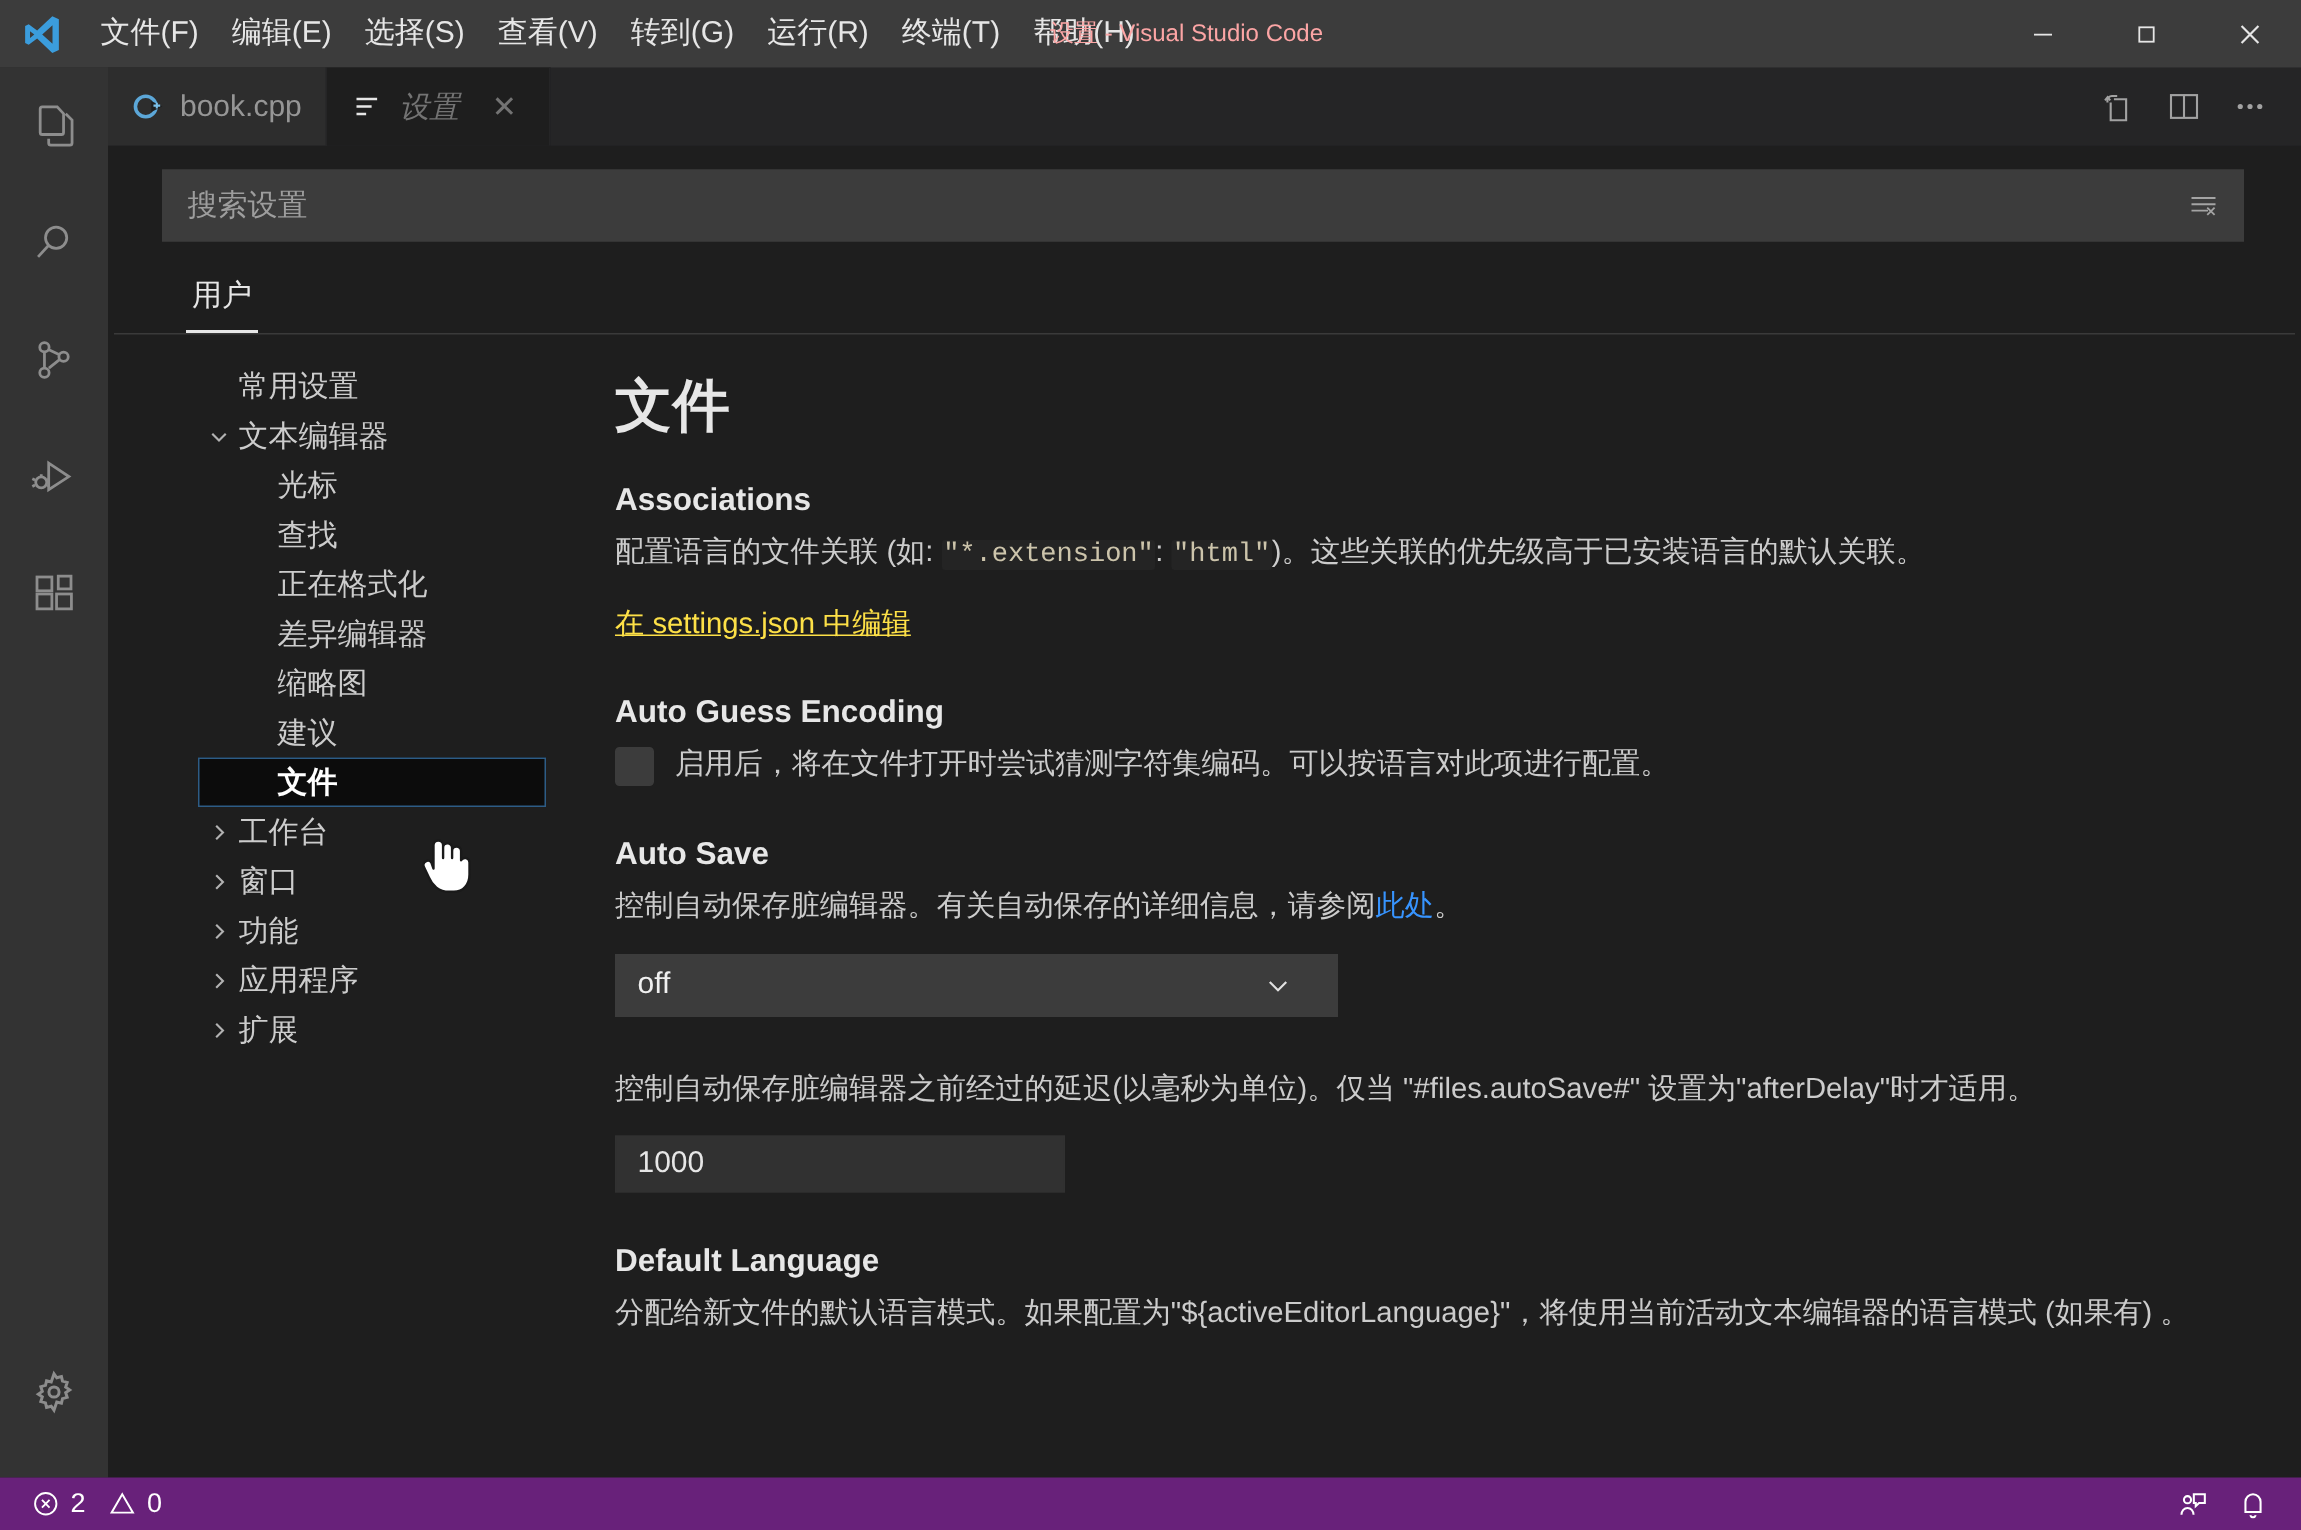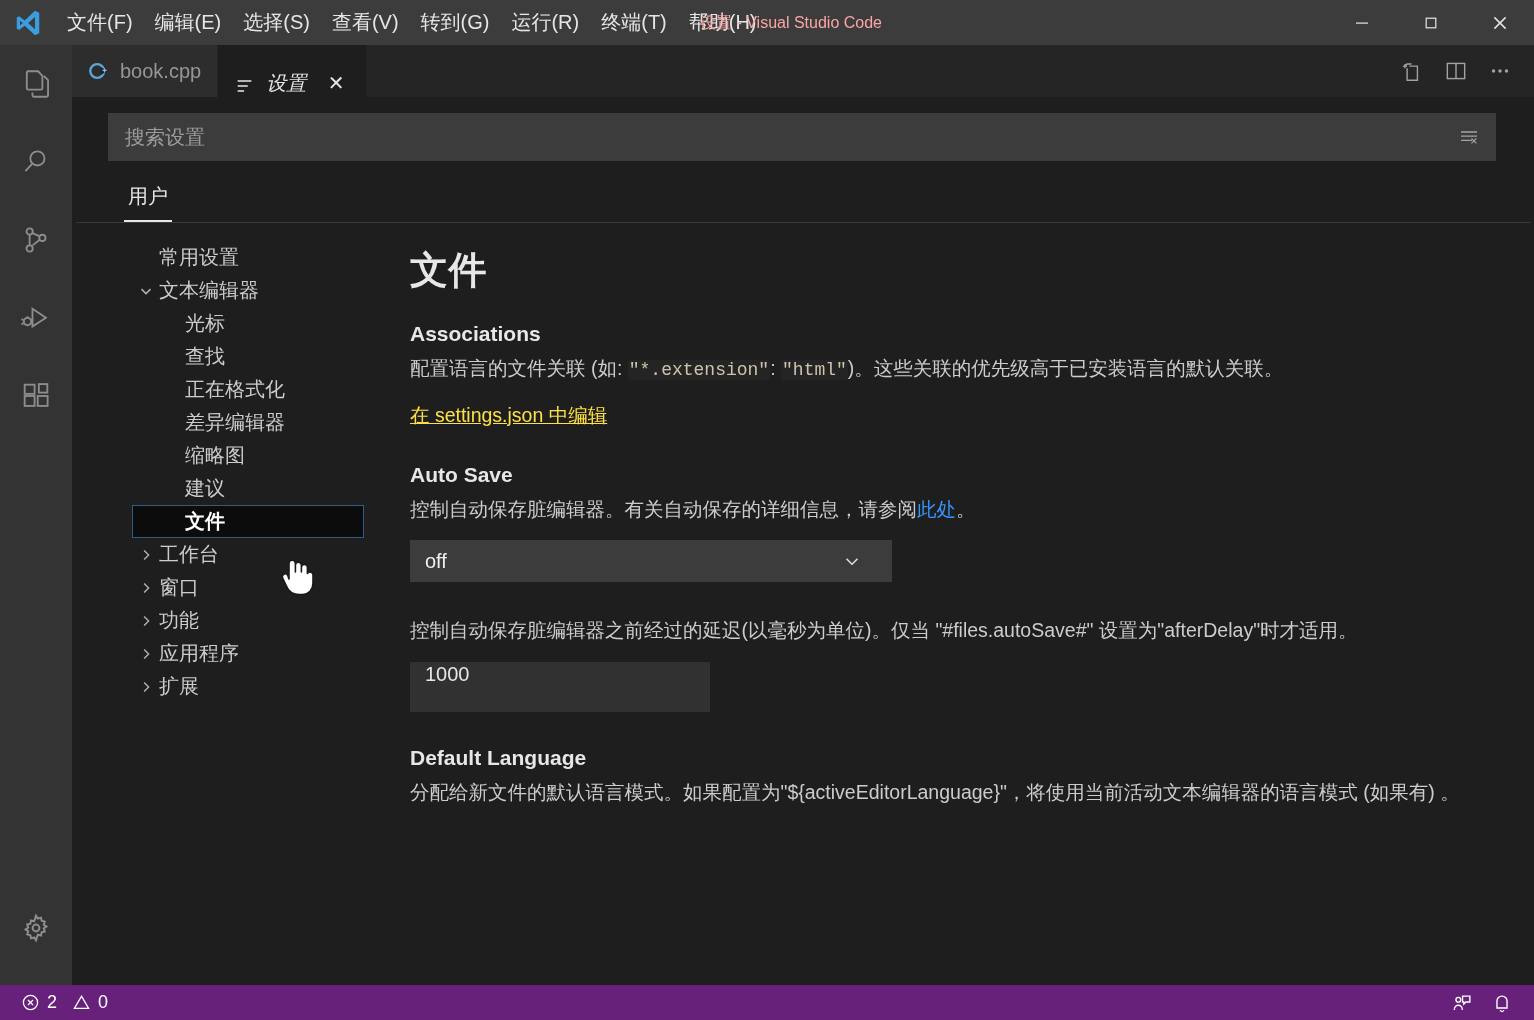--- a/index.html
+++ b/index.html
@@ -50,21 +50,21 @@
   
   .editorarea { flex: 1 1 auto; display: flex; flex-direction: column; min-width: 0; background: #1e1e1e; }
   .tabsbar { height: 52px; flex: 0 0 52px; background: #252526; display: flex; align-items: stretch; }
   .tab {
     display: flex; align-items: center; gap: 10px;
     padding: 0 16px; min-width: 120px;
     font-size: 20px; color: #969696;
     background: #2d2d2d; border-right: 1px solid #252526;
     position: relative;
   }
-  .tab.active { background: #1e1e1e; color: #e5e5e5; font-style: italic; align-items: flex-end; }
+  .tab.active { background: #1e1e1e; color: #737373; font-style: italic; }
   .tab .tab-label { white-space: nowrap; }
   .tab-close {
     width: 28px; height: 28px; display: flex; align-items: center; justify-content: center;
     margin-left: 6px; border-radius: 4px; font-style: normal;
   }
   .tabs-spacer { flex: 1 1 auto; background: #252526; }
   .tab-actions { display: flex; align-items: center; gap: 4px; padding: 0 14px 0 0; background: #252526; }
   .tab-action { width: 40px; height: 40px; display: flex; align-items: center; justify-content: center; opacity: .75; border-radius: 4px;}
 
   
@@ -132,23 +132,23 @@
   .checkbox-label { font-size: 19.5px; color: #cccccc; line-height: 1.5; }
 
   .select-box {
     margin-top: 16px; width: 482px; height: 42px;
     background: #3c3c3c; border: 1px solid #3c3c3c; color: #f0f0f0;
     display: flex; align-items: center; padding: 0 28px 0 14px;
     font-size: 20px;
   }
   .select-box .sel-val { flex: 1 1 auto; }
   .input-box {
-    margin-top: 16px; width: 300px; height: 50px;
+    margin-top: 16px; width: 300px; height: 38px;
     background: #313131; border: 1px solid #313131; color: #e6e6e6;
-    display: flex; align-items: flex-start; padding: 0 14px; font-size: 20px;
+    display: flex; align-items: center; padding: 0 14px; font-size: 20px;
   }
   .input-box input {
     width: 100%; background: transparent; border: none; outline: none;
     font-family: "Liberation Sans", sans-serif; font-size: 20px; color: #e6e6e6;
   }
 
   
   .statusbar {
     height: 35px; flex: 0 0 35px; background: #68217a;
     display: flex; align-items: center; color: #ffffff; font-size: 18px;
@@ -397,20 +397,27 @@
           <div class="settings-body">
 
             <div class="page-title">文件</div>
 
             <div class="setting-block">
               <div class="setting-title">Associations</div>
               <div class="setting-desc"><span>配置语言的文件关联 (如: </span><span class="code">"*.extension"</span><span>: </span><span class="code">"html"</span><span>)。这些关联的优先级高于已安装语言的默认关联。</span></div>
               <a class="link-underline" href="#">在 settings.json 中编辑</a>
             </div>
 
+            <div class="setting-block">
+              <div class="setting-title">Auto Guess Encoding</div>
+              <div class="checkbox-row">
+                <div class="checkbox"></div>
+                <div class="checkbox-label">启用后，将在文件打开时尝试猜测字符集编码。可以按语言对此项进行配置。</div>
+              </div>
+            </div>
 
             <div class="setting-block">
               <div class="setting-title">Auto Save</div>
               <div class="setting-desc"><span>控制自动保存脏编辑器。有关自动保存的详细信息，请参阅</span><a class="link" href="#">此处</a><span>。</span></div>
               <div class="select-box">
                 <span class="sel-val">off</span>
                 <span style="display:flex;">
                   <svg width="22" height="22" viewBox="0 0 24 24" fill="none" stroke="#e0e0e0" stroke-width="1.6">
                       <path d="M6 9.5 12 15.5 18 9.5"></path>
                     </svg>

